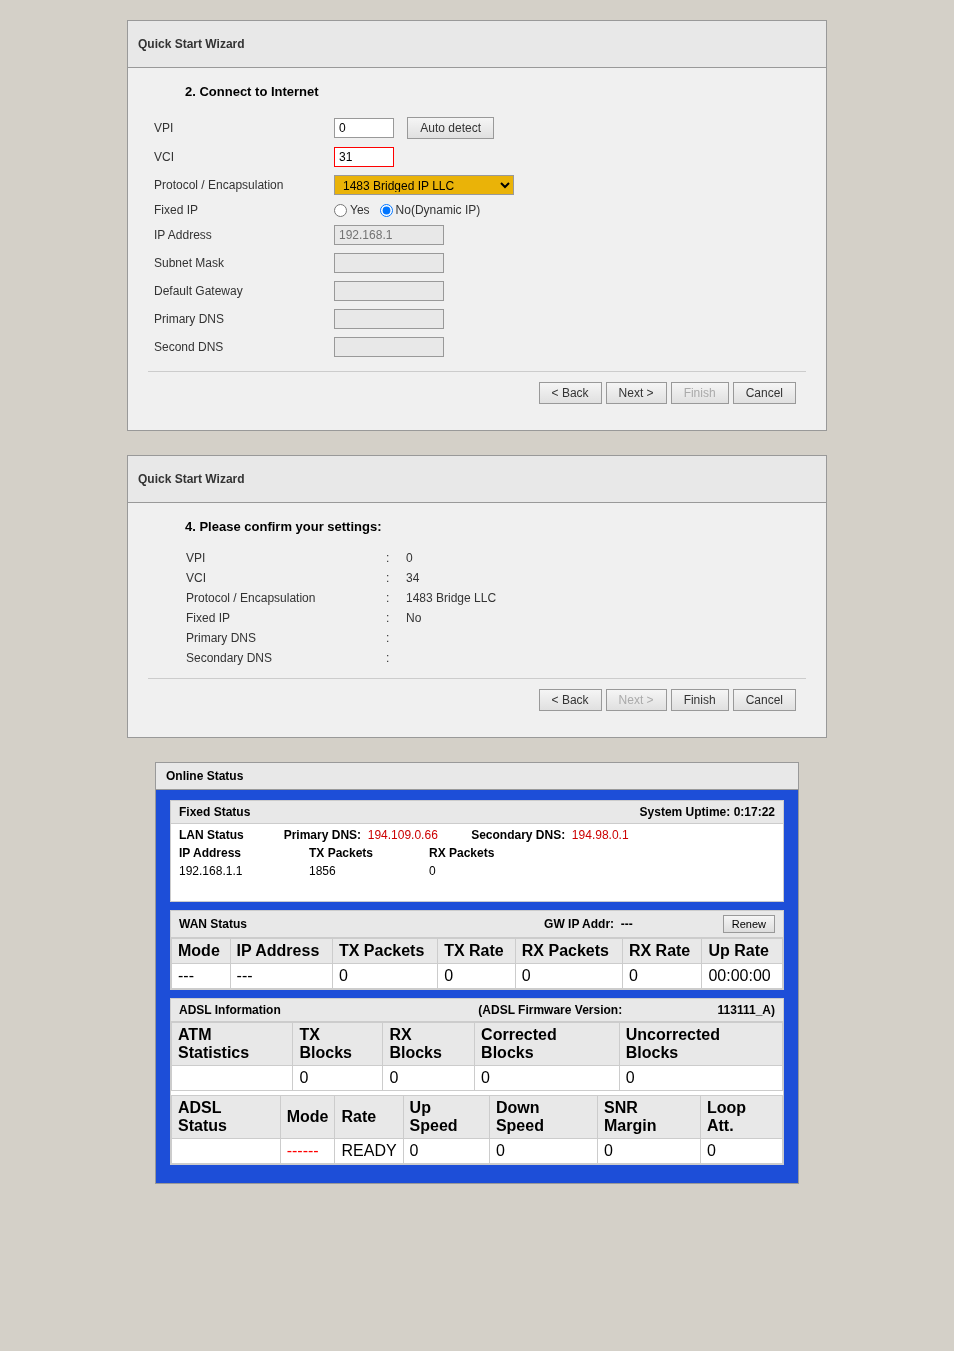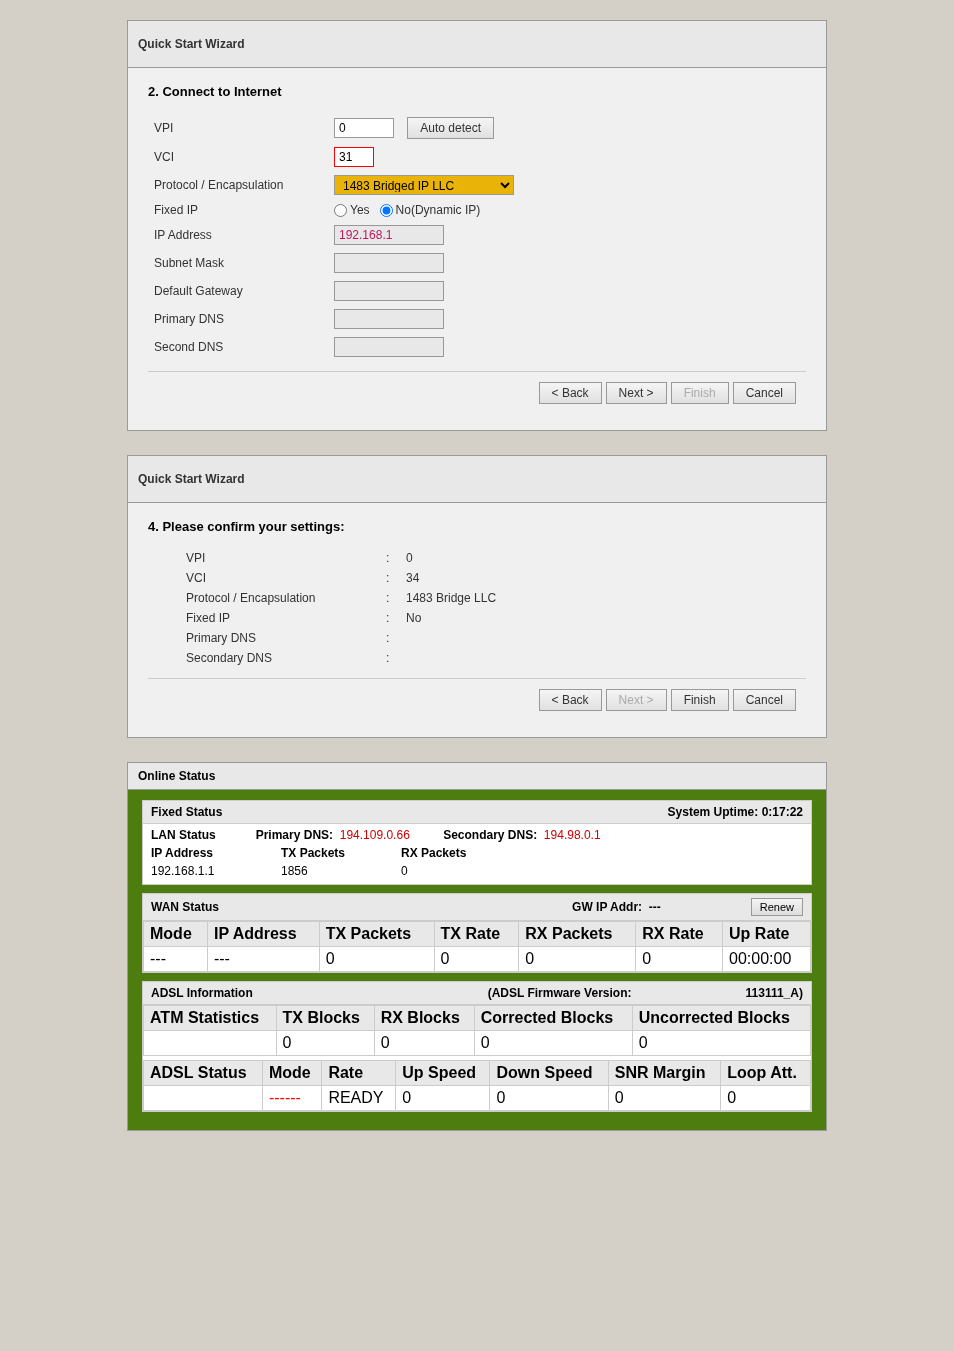--- a/index.html
+++ b/index.html
@@ -27,20 +27,21 @@
       color: #333;
     }
     .panel-body {
       padding: 16px 20px;
     }
     .section-heading {
       font-size: 13px;
       font-weight: bold;
       margin-bottom: 14px;
       color: #000;
+      margin-left: 37px;
     }
     .form-table {
       width: 100%;
       border-collapse: collapse;
     }
     .form-table td {
       padding: 4px 6px;
       vertical-align: middle;
     }
     .form-table td.label {
@@ -52,21 +53,21 @@
     }
     input[type="text"] {
       border: 1px solid #999;
       padding: 2px 4px;
       font-size: 12px;
       background: #fff;
       height: 20px;
     }
     input[type="text"].disabled-field {
       background: #e8e8e8;
-      color: #be185d;
+      color: #737373;
     }
     select {
       border: 1px solid #999;
       padding: 2px 4px;
       font-size: 12px;
       background: #eab308;
       height: 20px;
     }
     .radio-group {
       display: flex;
@@ -117,24 +118,24 @@
     .confirm-table td.c-colon {
       color: #333;
       width: 20px;
     }
     .confirm-table td.c-value {
       color: #333;
     }
 
     
     .os-panel {
-      background: #4d7c0f;
+      background: #1d4ed8;
       border: 1px solid #999;
       margin-bottom: 24px;
-      width: 700px;
+      width: 644px;
       margin-left: auto;
       margin-right: auto;
     }
     .os-title {
       background: #e8e8e8;
       border-bottom: 1px solid #999;
       padding: 6px 10px;
       font-weight: bold;
       font-size: 12px;
     }
@@ -194,21 +195,21 @@
         <td class="label">VPI</td>
         <td class="field">
           <input type="text" style="width: 60px;" value="0">
           &nbsp;&nbsp;
           <button class="btn">Auto detect</button>
         </td>
       </tr>
       <tr class="highlight-row">
         <td class="label">VCI</td>
         <td class="field">
-          <input type="text" style="width: 40px; border-color: red;" value="31">
+          <input type="text" style="width: 60px; border-color: red;" value="31">
         </td>
       </tr>
       <tr>
         <td class="label">Protocol / Encapsulation</td>
         <td class="field">
           <select style="width:180px;">
             <option>1483 Bridged IP LLC</option>
             <option>PPPoE</option>
             <option>PPPoA</option>
             <option>1483 Routed IP LLC</option>
@@ -338,21 +339,21 @@
         &nbsp;<span style="color:#c00;">194.109.0.66</span>
         &nbsp;&nbsp;&nbsp;&nbsp;&nbsp;&nbsp;&nbsp;&nbsp;
         <span style="font-weight:bold;">Secondary DNS:</span>
         &nbsp;<span style="color:#c00;">194.98.0.1</span>
       </div>
       <div style="padding: 2px 8px 4px 8px; display:flex; gap:40px;">
         <span style="font-weight:bold; min-width:90px;">IP Address</span>
         <span style="font-weight:bold; min-width:80px;">TX Packets</span>
         <span style="font-weight:bold;">RX Packets</span>
       </div>
-      <div style="padding: 0 8px 6px 8px; display:flex; gap:40px;">
+      <div style="padding: 0 8px 23px 8px; display:flex; gap:40px;">
         <span style="min-width:90px;">192.168.1.1</span>
         <span style="min-width:80px;">1856</span>
         <span>0</span>
       </div>
     </div>
 
     <div class="os-section">
       <div class="os-section-header">
         <span>WAN Status</span>
         <span>

